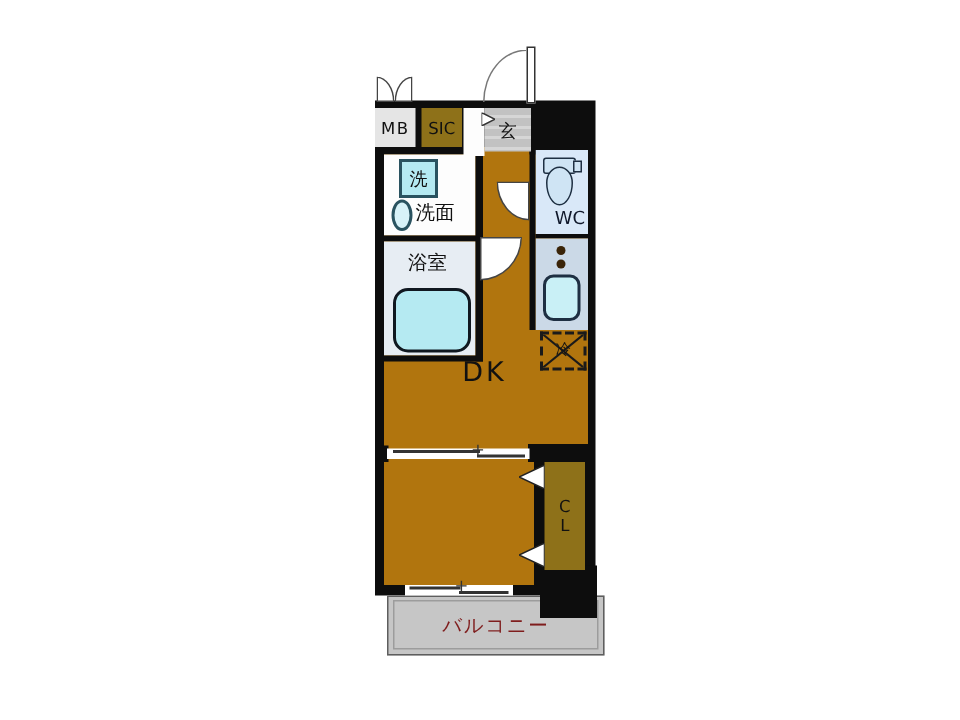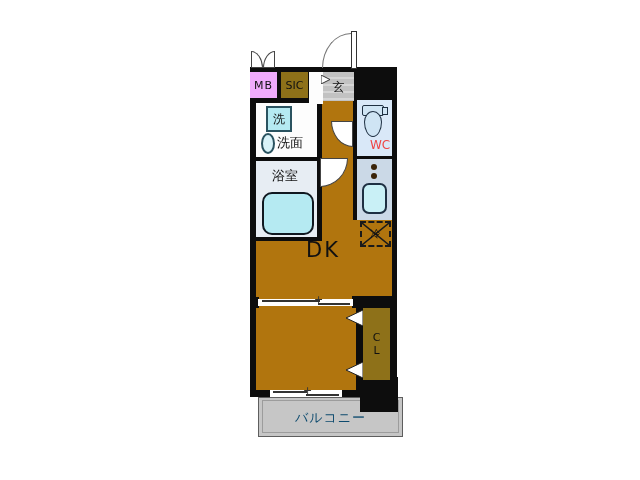--- a/index.html
+++ b/index.html
@@ -7,21 +7,21 @@
     position:relative;width:640px;height:480px;background:#ffffff;overflow:hidden;
     font-family:"DejaVu Sans",sans-serif;color:#111;
   }
   .abs{position:absolute;box-sizing:border-box;}
   .wall{background:#0d0d0d;}
   .floor{background:#b1750e;}
   .lbl{color:#111;line-height:1;white-space:nowrap;}
   .center{display:flex;align-items:center;justify-content:center;text-align:center;}
 
   
-  .mb-box{left:250px;top:72px;width:27px;height:26px;background:#f0abfc;font-size:11px;letter-spacing:1px;}
+  .mb-box{left:250px;top:72px;width:27px;height:26px;background:#e5e5e5;font-size:11px;letter-spacing:1px;}
   .sic-box{left:281px;top:72px;width:27px;height:26px;background:#8e7119;font-size:11px;}
   .landing{left:309px;top:72px;width:14px;height:32px;background:#fdfdfd;}
   .genkan{left:323px;top:72px;width:31px;height:29px;
     background:repeating-linear-gradient(180deg,#c2c2c2 0 5px,#d6d6d6 5px 7px);
     font-size:12px;}
   
   .front-door-leaf{left:351px;top:31px;width:6px;height:38px;background:#fff;border:1px solid #333;}
   .front-door-arc{left:322px;top:33px;width:29px;height:35px;border-top:1.5px solid #777;border-left:1.5px solid #777;border-top-left-radius:100% 100%;}
   .mb-door-l{left:251px;top:51px;width:12px;height:17px;background:#fff;border:1px solid #444;border-top-right-radius:100% 100%;}
   .mb-door-r{left:263px;top:51px;width:12px;height:17px;background:#fff;border:1px solid #444;border-top-left-radius:100% 100%;}
@@ -34,47 +34,47 @@
   .wc-room{left:357px;top:100px;width:35px;height:56px;background:#d9e8f8;}
   .kitchen{left:357px;top:159px;width:35px;height:61px;background:#cbd9e7;}
 
   
   .washer{left:266px;top:106px;width:26px;height:26px;background:#b5eaf2;border:2px solid #2a5360;font-size:12px;}
   .sink-oval{left:261px;top:133px;width:14px;height:21px;background:#d8f2f8;border:2px solid #2a5360;border-radius:50%;}
   .bathtub{left:262px;top:192px;width:52px;height:43px;background:#b5eaf2;border:2px solid #101820;border-radius:10px;}
   .toilet-tank{left:362px;top:105px;width:22px;height:11px;background:#cfe4f4;border:1.5px solid #1e2f42;border-radius:2px;}
   .toilet-handle{left:382px;top:107px;width:6px;height:8px;background:#cfe4f4;border:1.5px solid #1e2f42;}
   .toilet-bowl{left:364px;top:111px;width:18px;height:26px;background:#cfe4f4;border:1.5px solid #1e2f42;border-radius:50% 50% 50% 50%/42% 42% 58% 58%;}
-  .wc-label{left:357px;top:139px;width:46px;font-size:12px;color:#ef4444;text-align:center;}
+  .wc-label{left:357px;top:139px;width:46px;font-size:12px;color:#0f172a;text-align:center;}
   .burner{width:6px;height:6px;border-radius:50%;background:#3a2408;}
   .k-sink{left:362px;top:183px;width:25px;height:31px;background:#c9f0f6;border:2px solid #1e2f42;border-radius:7px;}
   .fridge{left:360px;top:221px;width:31px;height:26px;border:2px dashed #1a1a1a;font-size:10px;}
   .fridge svg{position:absolute;left:0;top:0;}
   .fridge span{position:relative;}
 
   
   .senmen{left:277px;top:136px;font-size:13px;}
   .yokushitsu{left:272px;top:169px;font-size:13px;text-align:right;}
-  .dk-name{left:277px;top:240px;width:92px;text-align:center;font-size:21px;letter-spacing:2px;}
+  .dk-name{left:277px;top:240px;width:92px;text-align:center;font-size:18px;letter-spacing:2px;}
   .dk-size{left:277px;top:263px;width:92px;text-align:center;font-size:21px;}
   .bed-name{left:262px;top:317px;width:96px;text-align:center;font-size:26px;}
   .bed-size{left:262px;top:351px;width:96px;text-align:center;font-size:25px;}
   .cl-box{left:363px;top:308px;width:27px;height:72px;background:#8e7119;}
   .cl-box .center{flex-direction:column;font-size:11px;line-height:13px;width:100%;height:100%;}
 
   
   .slide-band{left:258px;top:299px;width:95px;height:7px;background:#fff;}
   .win-band{left:270px;top:390px;width:72px;height:7px;background:#fff;}
   .band-line{position:absolute;height:2px;background:#333;}
   .band-plus{position:absolute;font-size:11px;color:#333;line-height:1;}
 
   
   .balcony{left:258px;top:397px;width:145px;height:40px;background:#c6c6c6;border:1px solid #5e5e5e;}
   .balcony-inner{position:absolute;left:3px;top:2px;right:3px;bottom:3px;border:1px solid #9c9c9c;}
-  .balcony-label{position:absolute;left:0;top:0;width:100%;height:100%;display:flex;align-items:center;justify-content:center;font-size:13px;color:#0c4a6e;letter-spacing:1px;}
+  .balcony-label{position:absolute;left:0;top:0;width:100%;height:100%;display:flex;align-items:center;justify-content:center;font-size:13px;color:#7f1d1d;letter-spacing:1px;}
 
   .tri{position:absolute;}
 </style>
 </head>
 <body>
 
 <div class="stage">
 
   <div class="abs wall" style="left:250px;top:67px;width:147px;height:330px;"></div>
 

